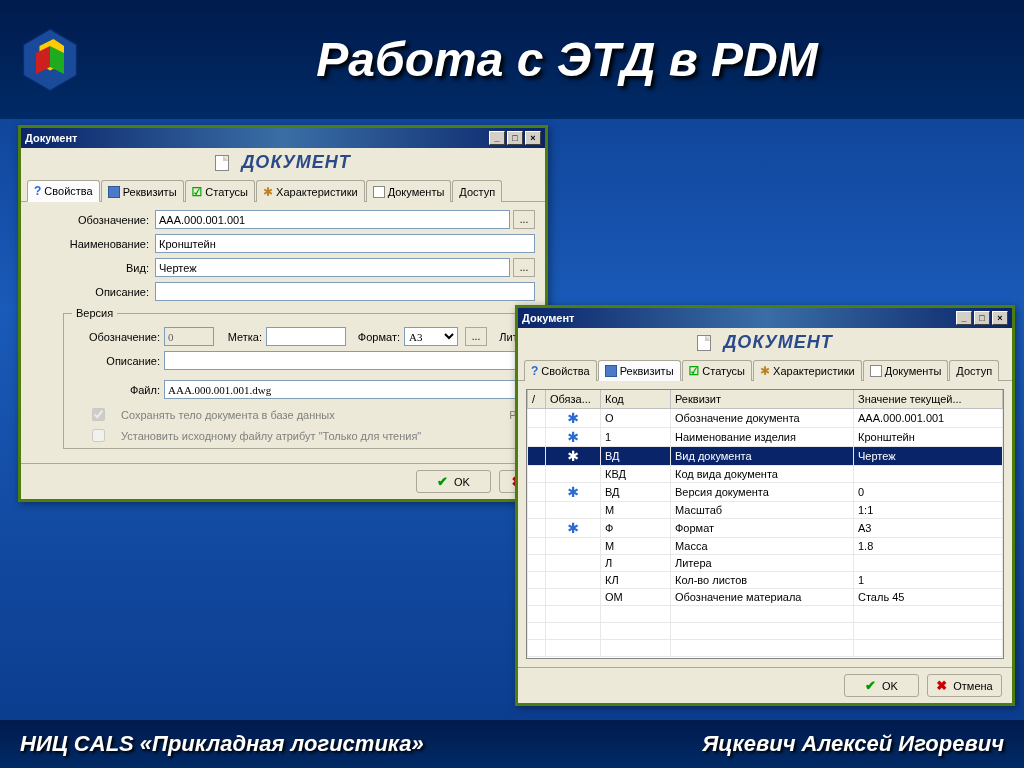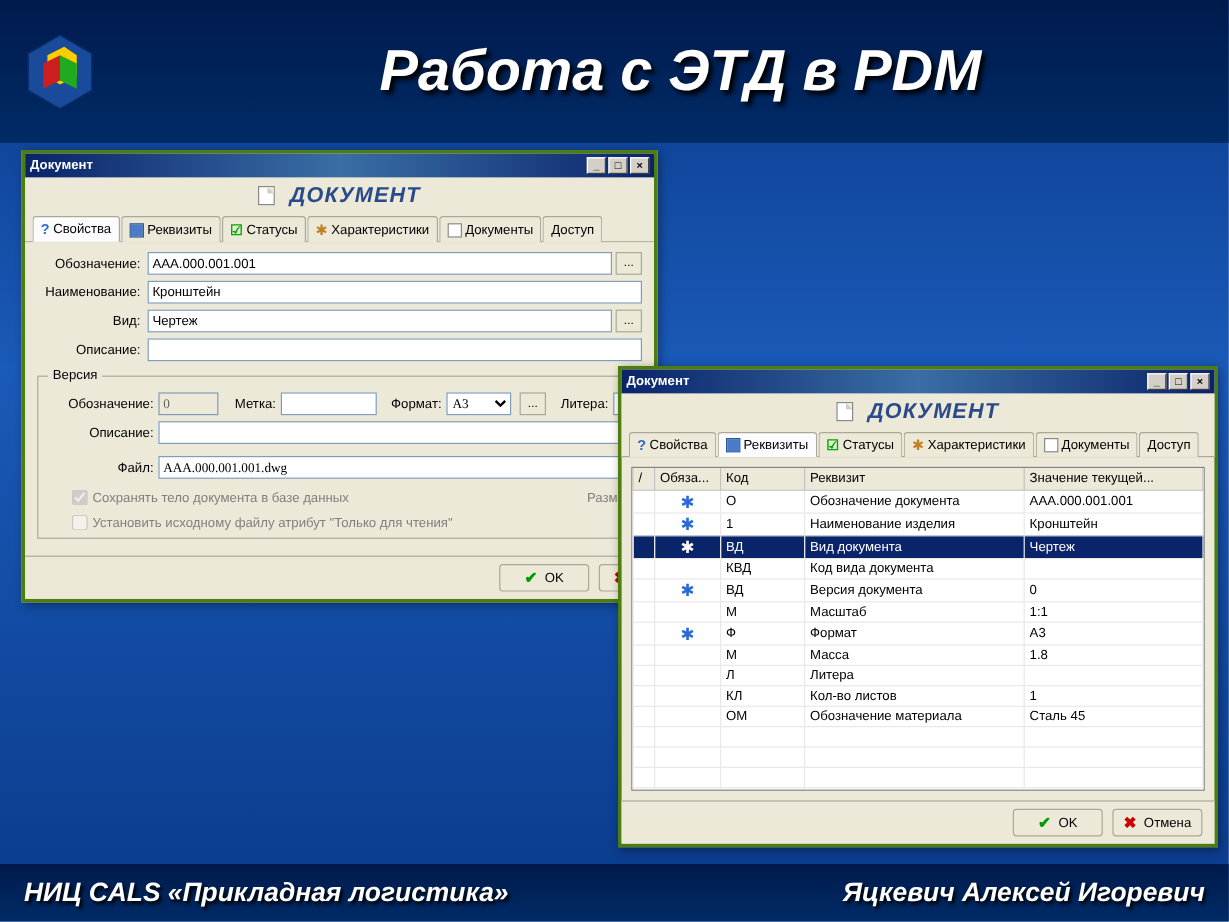--- a/index.html
+++ b/index.html
@@ -136,20 +136,21 @@
   }
   .tab-icon { width: 12px; height: 12px; display: inline-block; }
   .icon-q { color: #2a6ad4; font-weight: bold; font-size: 12px; }
   .icon-list { background: linear-gradient(#4a7ac8,#4a7ac8); border: 1px solid #2a5a9a; }
   .icon-check { color: #0a0; font-weight: bold; font-size: 12px; }
   .icon-gear { color: #c08020; font-size: 12px; }
   .icon-page { background: #fff; border: 1px solid #888; }
   .panel-body {
     padding: 8px 10px;
     background: #ece9d8;
+    margin-left: 32px;
   }
   .form-row {
     display: flex;
     align-items: center;
     margin-bottom: 5px;
   }
   .form-row label {
     width: 92px;
     text-align: right;
     padding-right: 6px;
@@ -183,21 +184,21 @@
     display: flex;
     align-items: center;
     margin-bottom: 5px;
     gap: 4px;
   }
   .ver-row label { text-align: right; }
   .ver-row .lbl-med { width: 88px; }
   .ver-row input.small { width: 50px; height: 19px; border: 1px solid #7f9db9; padding: 1px 3px; font-size: 11px; font-family: Tahoma; }
   .ver-row input.med { width: 80px; height: 19px; border: 1px solid #7f9db9; padding: 1px 3px; font-size: 11px; font-family: Tahoma; }
   .ver-row select { height: 19px; border: 1px solid #7f9db9; background: #fff; font-size: 11px; font-family: Tahoma; }
-  .chk-row { display: flex; align-items: center; margin-top: 4px; gap: 0; color: #808080; }
+  .chk-row { display: flex; align-items: center; margin-top: 4px; gap: 12px; color: #808080; }
   .chk-row input[type=checkbox] { margin: 0 4px 0 20px; }
   .btn-row {
     display: flex;
     justify-content: flex-end;
     padding: 6px 10px;
     gap: 8px;
     border-top: 1px solid #aca899;
     background: #ece9d8;
   }
   .btn {

